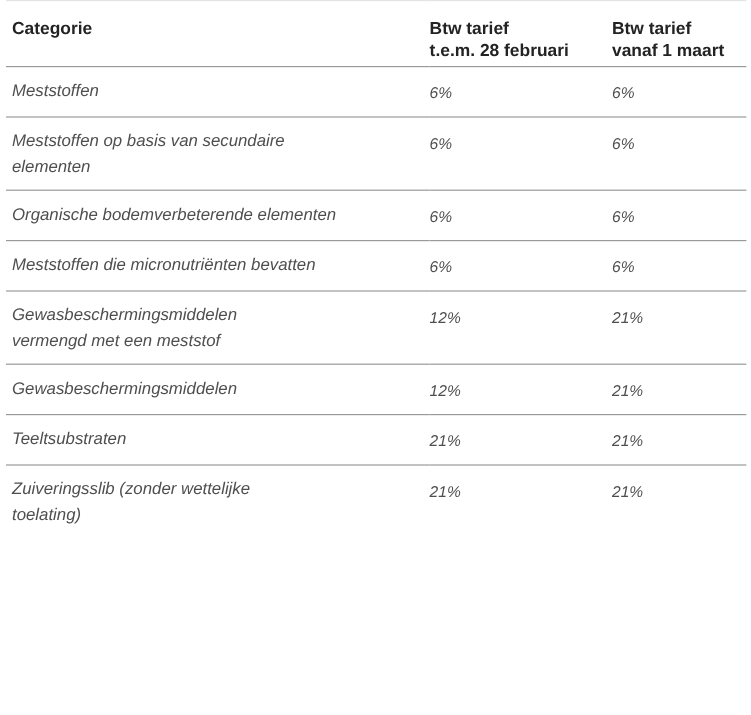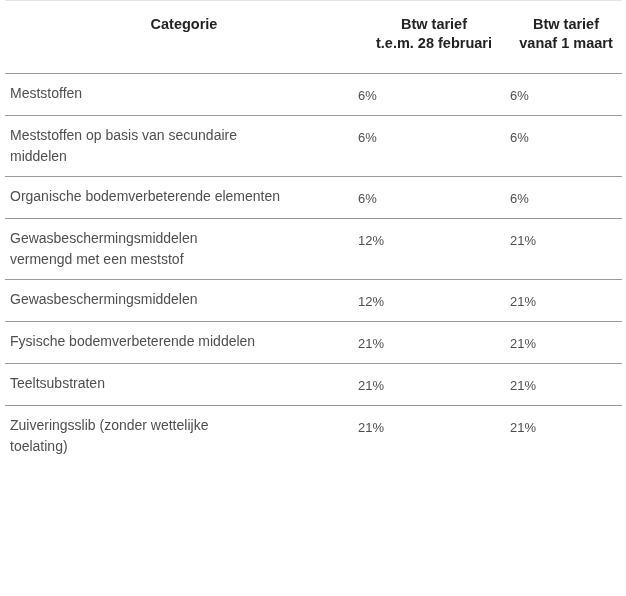--- a/index.html
+++ b/index.html
@@ -21,37 +21,38 @@
   }
   table.rates{
     width:100%;
     border-collapse:collapse;
     border-top:1px solid var(--top-border);
   }
   col.c-category{width:353px;}
   col.c-before{width:152px;}
   col.c-after{width:112px;}
   th{
-    text-align:center;
+    text-align:left;
     vertical-align:top;
     font-size:14.5px;
     font-weight:bold;
     color:var(--header-text);
     line-height:19px;
-    padding:14px 0 20px 0;
+    padding:14px 0 2px 0;
     white-space:pre-line;
     border-bottom:1px solid var(--divider);
     margin-top:16px;
   }
   th.cat{padding-left:5px;}
   td{
     vertical-align:top;
     line-height:21px;
     padding:9px 0 9px 0;
     border-bottom:1px solid var(--divider);
+    font-style:italic;
   }
   td.cat{
     font-size:14px;
     color:var(--body-text);
     padding-left:5px;
     white-space:pre-line;
   }
   td.rate{
     font-size:13px;
     color:var(--body-text);
@@ -80,52 +81,52 @@
     </thead>
     <tbody id="rows-body">
   <tr>
     <td class="cat">Meststoffen</td>
     <td class="rate">6%</td>
     <td class="rate">6%</td>
   </tr>
 
   <tr>
     <td class="cat">Meststoffen op basis van secundaire
-middelen</td>
+elementen</td>
     <td class="rate">6%</td>
     <td class="rate">6%</td>
   </tr>
 
   <tr>
     <td class="cat">Organische bodemverbeterende elementen</td>
     <td class="rate">6%</td>
     <td class="rate">6%</td>
   </tr>
 
+  <tr>
+    <td class="cat">Meststoffen die micronutriënten bevatten</td>
+    <td class="rate">6%</td>
+    <td class="rate">6%</td>
+  </tr>
 
 
 
   <tr>
     <td class="cat">Gewasbeschermingsmiddelen
 vermengd met een meststof</td>
     <td class="rate">12%</td>
     <td class="rate">21%</td>
   </tr>
 
   <tr>
     <td class="cat">Gewasbeschermingsmiddelen</td>
     <td class="rate">12%</td>
     <td class="rate">21%</td>
   </tr>
 
-  <tr>
-    <td class="cat">Fysische bodemverbeterende middelen</td>
-    <td class="rate">21%</td>
-    <td class="rate">21%</td>
-  </tr>
 
   <tr>
     <td class="cat">Teeltsubstraten</td>
     <td class="rate">21%</td>
     <td class="rate">21%</td>
   </tr>
 
   <tr class="last">
     <td class="cat">Zuiveringsslib (zonder wettelijke
 toelating)</td>

